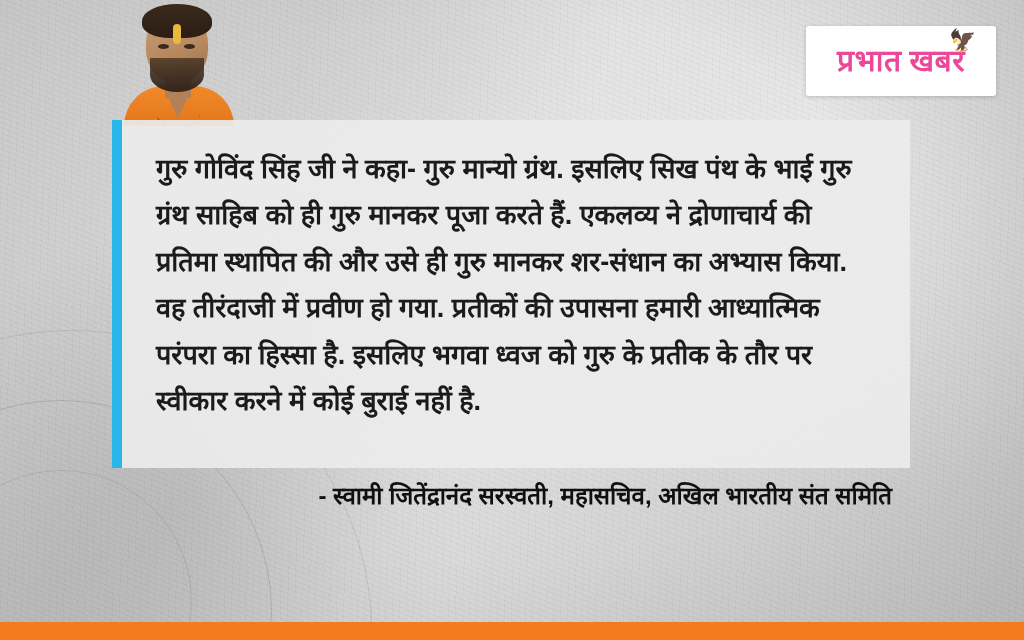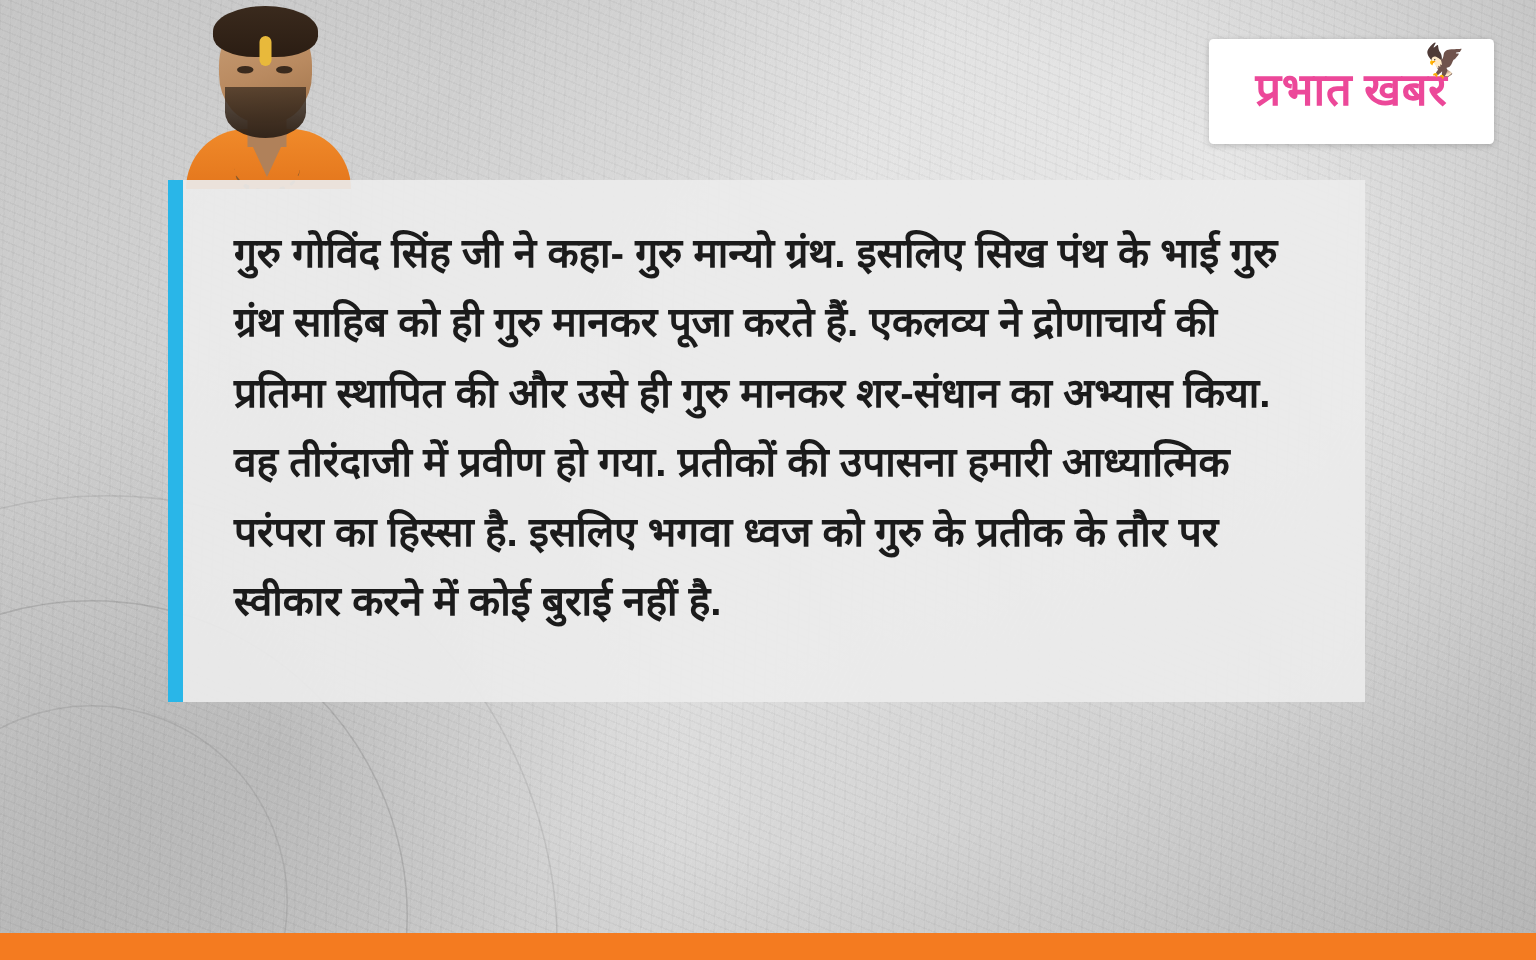--- a/index.html
+++ b/index.html
@@ -249,15 +249,16 @@
 
   <div class="logo">
     <span class="bird">🦅</span>
     <span class="logo-text">प्रभात खबर</span>
   </div>
 
   <div class="quote-panel">
     <p class="quote-text">गुरु गोविंद सिंह जी ने कहा- गुरु मान्यो ग्रंथ. इसलिए सिख पंथ के भाई गुरु ग्रंथ साहिब को ही गुरु मानकर पूजा करते हैं. एकलव्य ने द्रोणाचार्य की प्रतिमा स्थापित की और उसे ही गुरु मानकर शर-संधान का अभ्यास किया. वह तीरंदाजी में प्रवीण हो गया. प्रतीकों की उपासना हमारी आध्यात्मिक परंपरा का हिस्सा है. इसलिए भगवा ध्वज को गुरु के प्रतीक के तौर पर स्वीकार करने में कोई बुराई नहीं है.</p>
   </div>
 
+  <div class="attribution">- स्वामी जितेंद्रानंद सरस्वती, महासचिव, अखिल भारतीय संत समिति</div>
 
   <div class="bottom-bar"></div>
 </div>
 
 </body></html>

